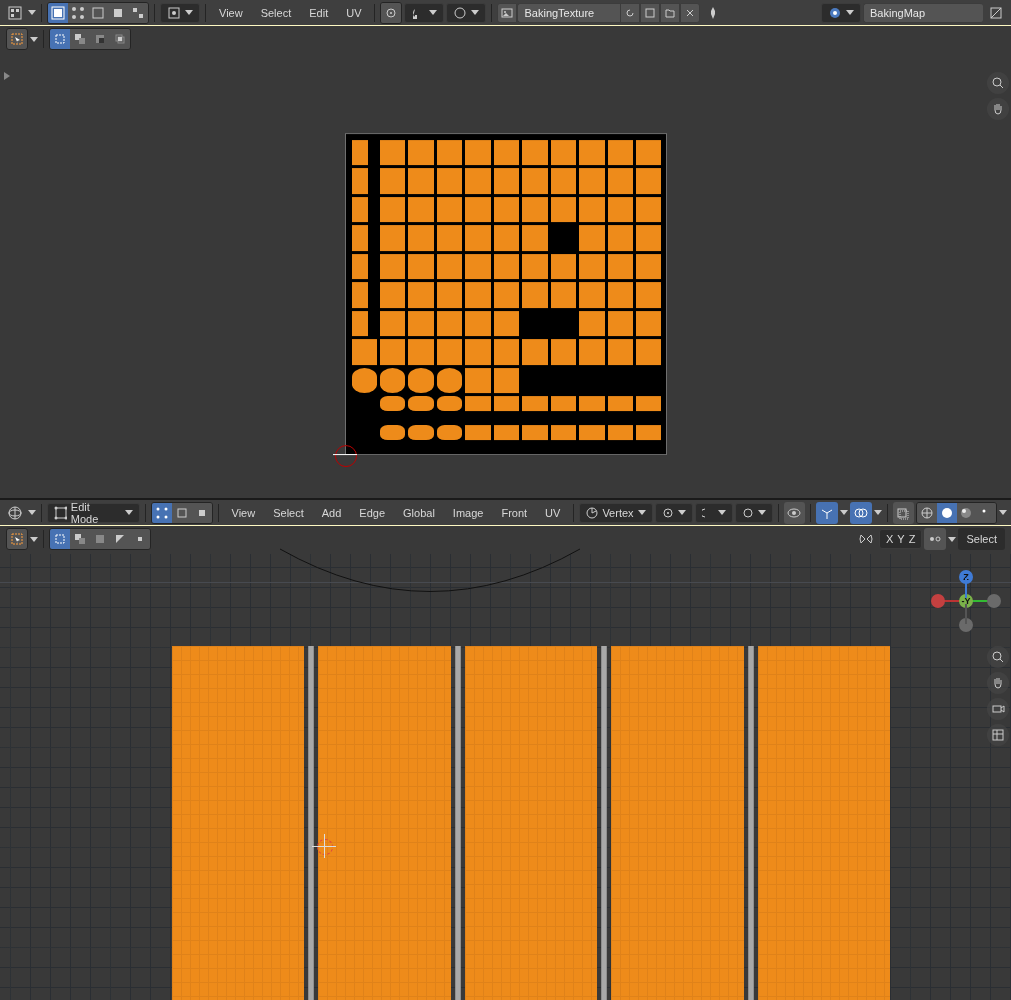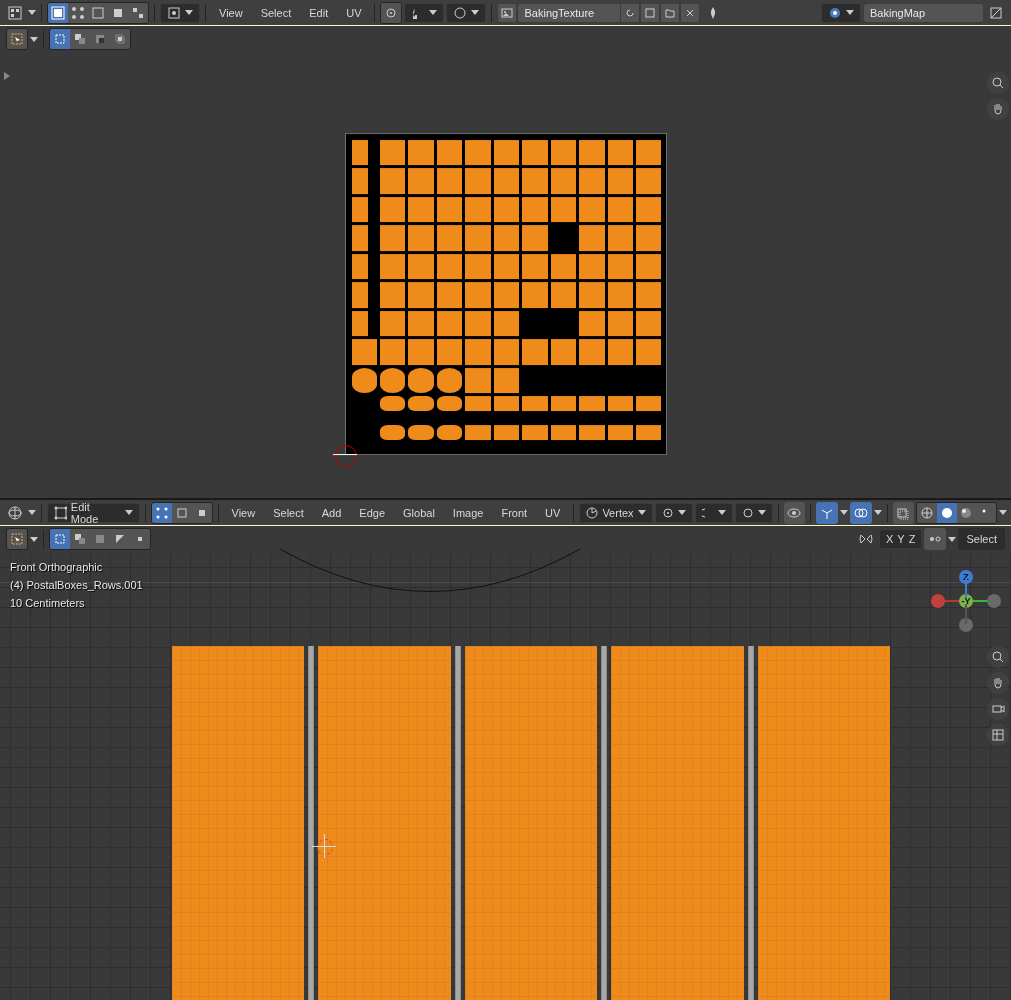--- a/index.html
+++ b/index.html
@@ -593,25 +593,20 @@
       <div class="box-col"></div>
         <div class="pillar"></div>
       <div class="box-col"></div>
     </div>
     <div class="cursor3d">
         <div class="h"></div>
         <div class="v"></div>
       </div>
   </div>
 
-  <div class="overlay-text">
-    <div>Front Orthographic</div>
-    <div>(4) PostalBoxes_Rows.001</div>
-    <div>10 Centimeters</div>
-  </div>
 
   <div id="gizmo">
     <div class="line" style="left:8px; background:#b33;"></div>
     <div class="line" style="right:8px; background:#3b3;"></div>
     <div class="c" style="left:0; top:28px; background:#c34040;"></div>
     <div class="c" style="right:0; top:28px; background:#6a6a6a;"></div>
     <div class="c" style="left:28px; top:28px; background:#7bb24a;">-Y</div>
     <div class="c" style="left:28px; top:4px; background:#3f7bd6;">Z</div>
     <div class="c" style="left:28px; bottom:4px; background:#6a6a6a;"></div>
     <div style="position:absolute; width:2px; height:20px; left:34px; top:12px; background:#3f7bd6;"></div>

